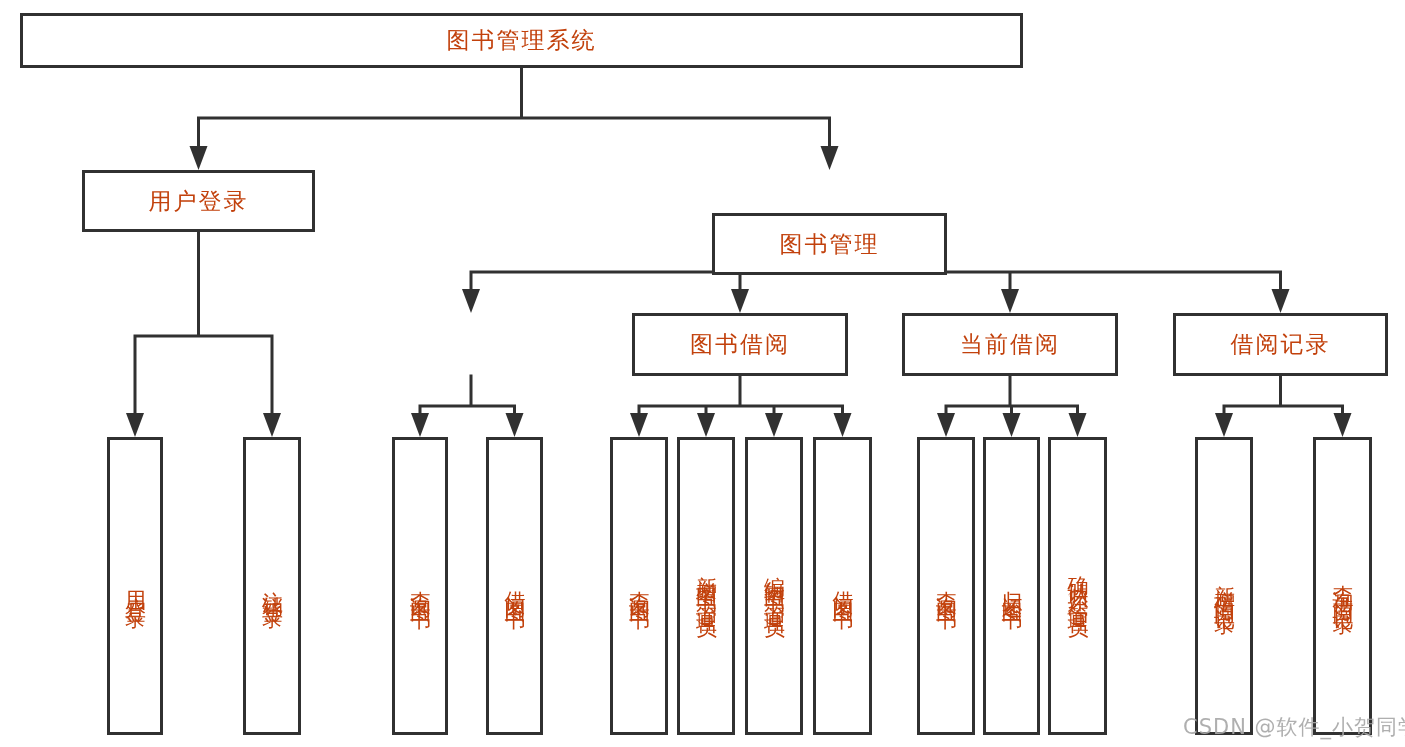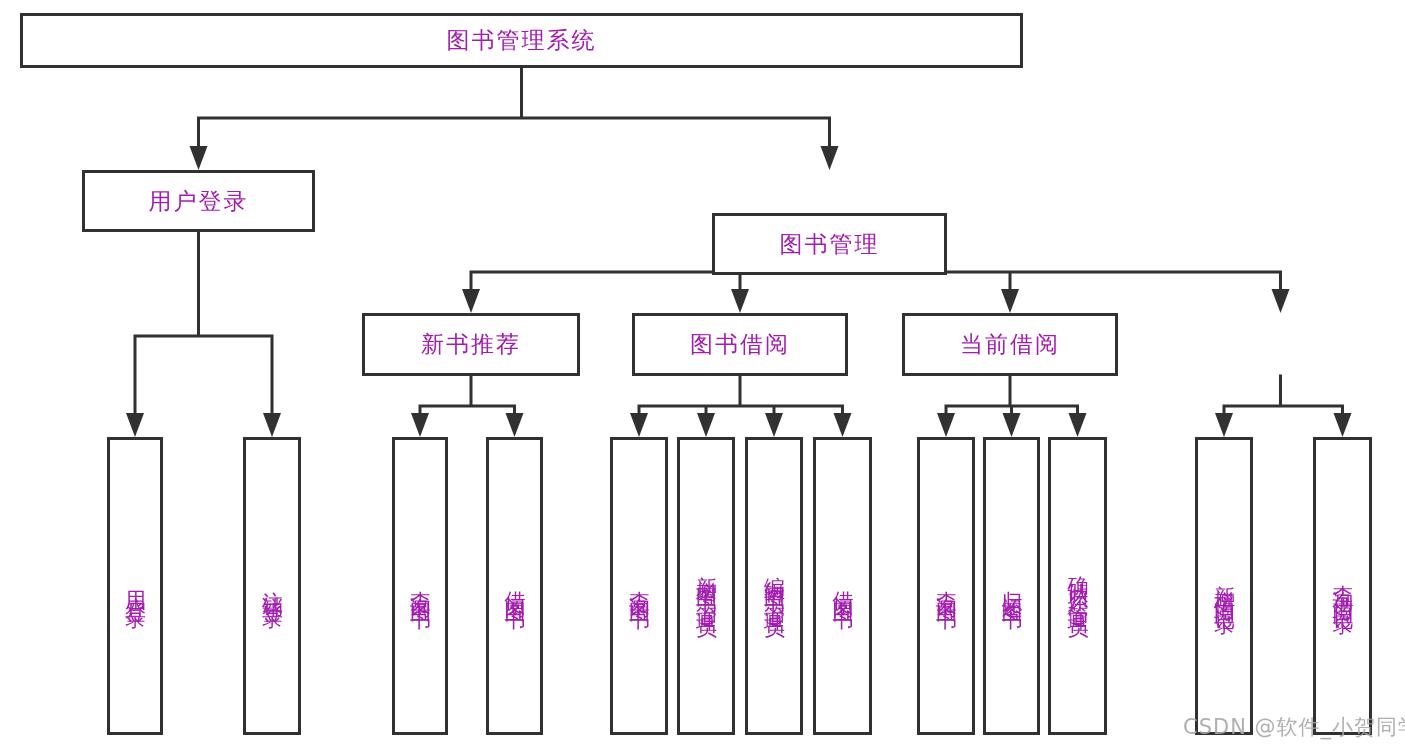--- a/index.html
+++ b/index.html
@@ -13,21 +13,21 @@
   svg.wires { position:absolute; left:0; top:0; width:1405px; height:747px; }
   .nodes { position:absolute; left:0; top:0; width:100%; height:100%; }
   .node {
     position:absolute;
     box-sizing:border-box;
     border:3px solid #313131;
     background:#ffffff;
     display:flex;
     align-items:center;
     justify-content:center;
-    color:#a21caf;
+    color:#c2410c;
   }
   .node.horiz .label {
     font-size:23px;
     letter-spacing:2px;
     white-space:nowrap;
   }
   .node.vert .label {
     writing-mode:vertical-rl;
     text-orientation:mixed;
     font-size:21px;
@@ -73,28 +73,28 @@
   <div class="nodes" id="nodes">
       <div class="node horiz" style="left: 20px; top: 13px; width: 1003px; height: 55px;">
         <span class="label">图书管理系统</span>
       </div>
       <div class="node horiz" style="left: 82px; top: 170px; width: 233px; height: 62px;">
         <span class="label">用户登录</span>
       </div>
       <div class="node horiz" style="left: 712px; top: 170px; width: 235px; height: 62px; margin-top: 43px;">
         <span class="label">图书管理</span>
       </div>
-      <div class="node horiz" style="left: 362px; top: 313px; width: 218px; height: 63px;">
-        <span class="label">新书推荐</span>
-      </div>
       <div class="node horiz" style="left: 902px; top: 313px; width: 216px; height: 63px;">
         <span class="label">当前借阅</span>
       </div>
       <div class="node horiz" style="left: 632px; top: 313px; width: 216px; height: 63px;">
         <span class="label">图书借阅</span>
+      </div>
+      <div class="node horiz" style="left: 1173px; top: 313px; width: 215px; height: 63px;">
+        <span class="label">借阅记录</span>
       </div>
       <div class="node vert" style="left: 107px; top: 437px; width: 56px; height: 298px;">
         <span class="label">用户登录</span>
       </div>
       <div class="node vert" style="left: 243px; top: 437px; width: 58px; height: 298px;">
         <span class="label">注销登录</span>
       </div>
       <div class="node vert" style="left: 392px; top: 437px; width: 56px; height: 298px;">
         <span class="label">查询图书</span>
       </div>

